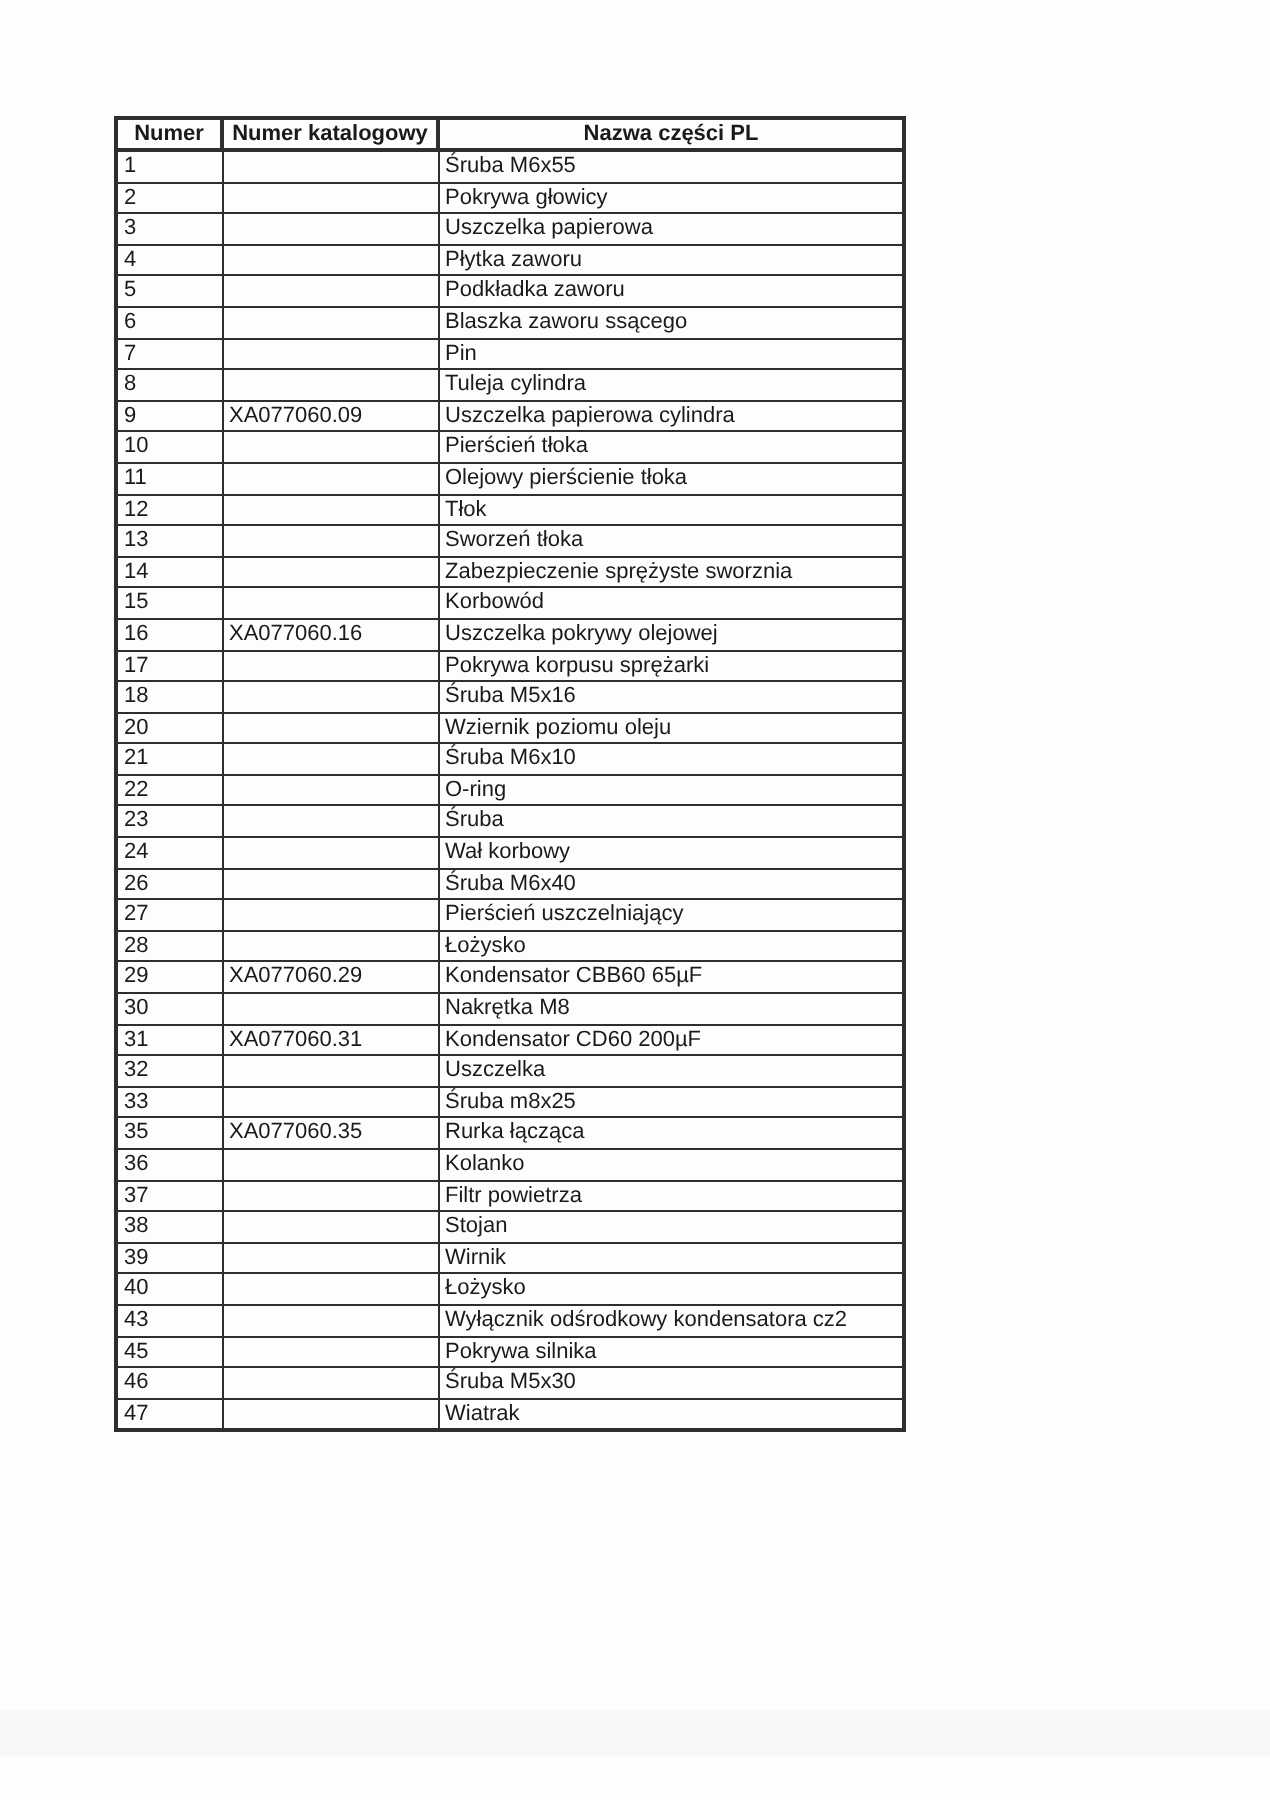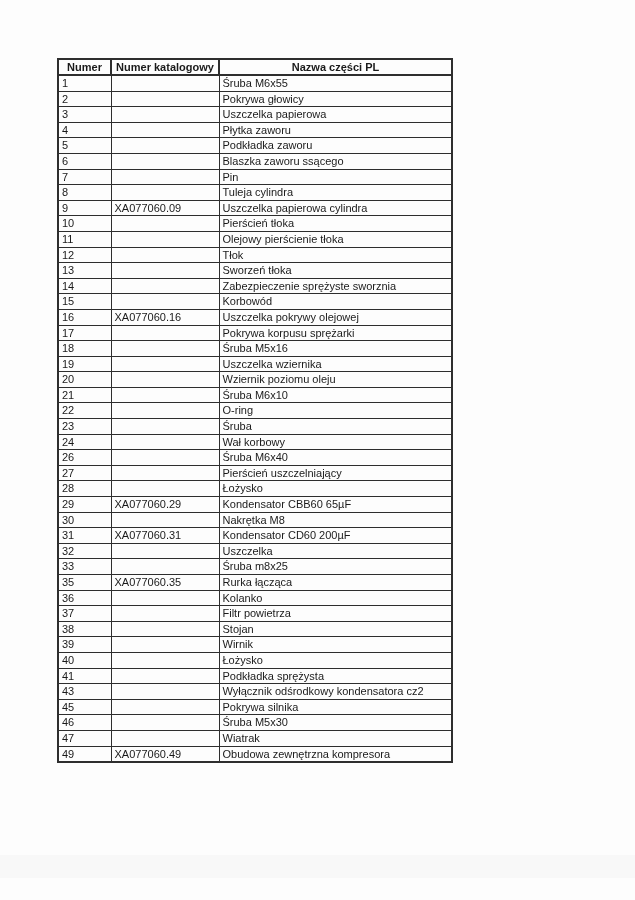--- a/index.html
+++ b/index.html
@@ -167,25 +167,20 @@
           <td>17</td>
           <td></td>
           <td>Pokrywa korpusu sprężarki</td>
         </tr>
         <tr>
           <td>18</td>
           <td></td>
           <td>Śruba M5x16</td>
         </tr>
         <tr>
-          <td>19</td>
-          <td></td>
-          <td>Uszczelka wziernika</td>
-        </tr>
-        <tr>
           <td>20</td>
           <td></td>
           <td>Wziernik poziomu oleju</td>
         </tr>
         <tr>
           <td>21</td>
           <td></td>
           <td>Śruba M6x10</td>
         </tr>
         <tr>
@@ -267,44 +262,34 @@
           <td>39</td>
           <td></td>
           <td>Wirnik</td>
         </tr>
         <tr>
           <td>40</td>
           <td></td>
           <td>Łożysko</td>
         </tr>
         <tr>
-          <td>41</td>
-          <td></td>
-          <td>Podkładka sprężysta</td>
-        </tr>
-        <tr>
           <td>43</td>
           <td></td>
           <td>Wyłącznik odśrodkowy kondensatora cz2</td>
         </tr>
         <tr>
           <td>45</td>
           <td></td>
           <td>Pokrywa silnika</td>
         </tr>
         <tr>
           <td>46</td>
           <td></td>
           <td>Śruba M5x30</td>
         </tr>
         <tr>
           <td>47</td>
           <td></td>
           <td>Wiatrak</td>
-        </tr>
-        <tr>
-          <td>49</td>
-          <td>XA077060.49</td>
-          <td>Obudowa zewnętrzna kompresora</td>
         </tr>
       </tbody>
   </table>
 </div>
 
 </body></html>

